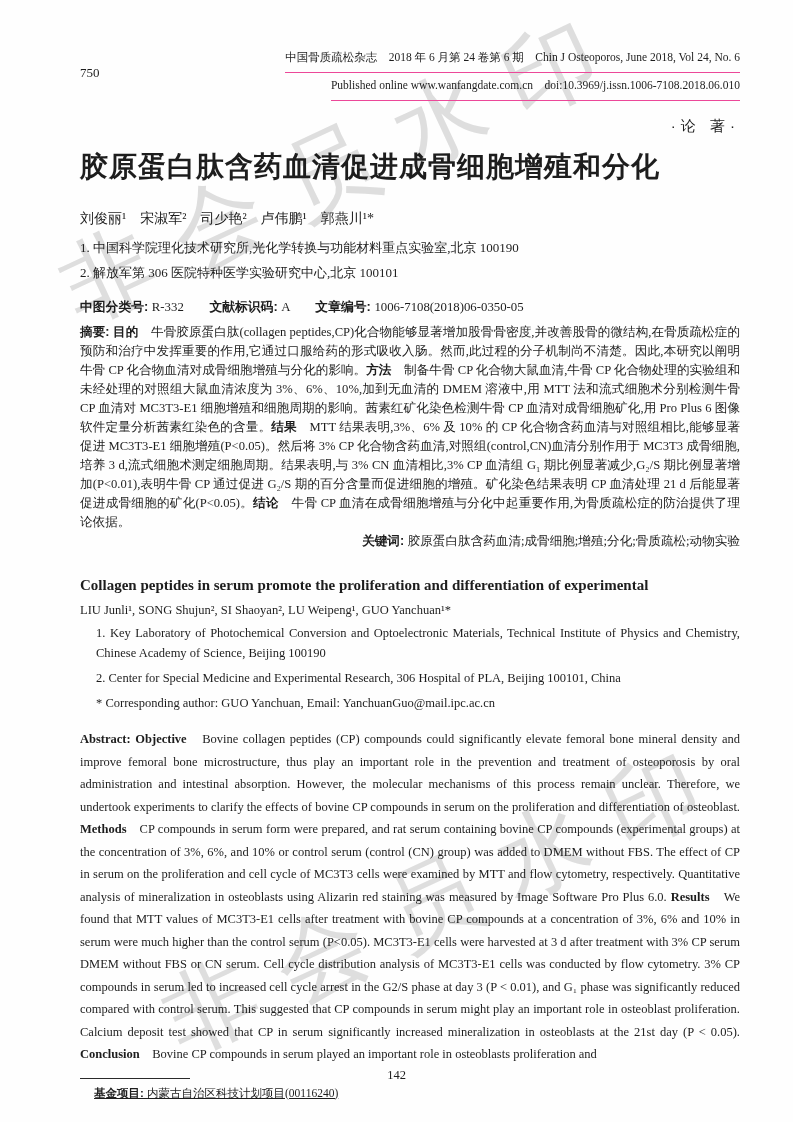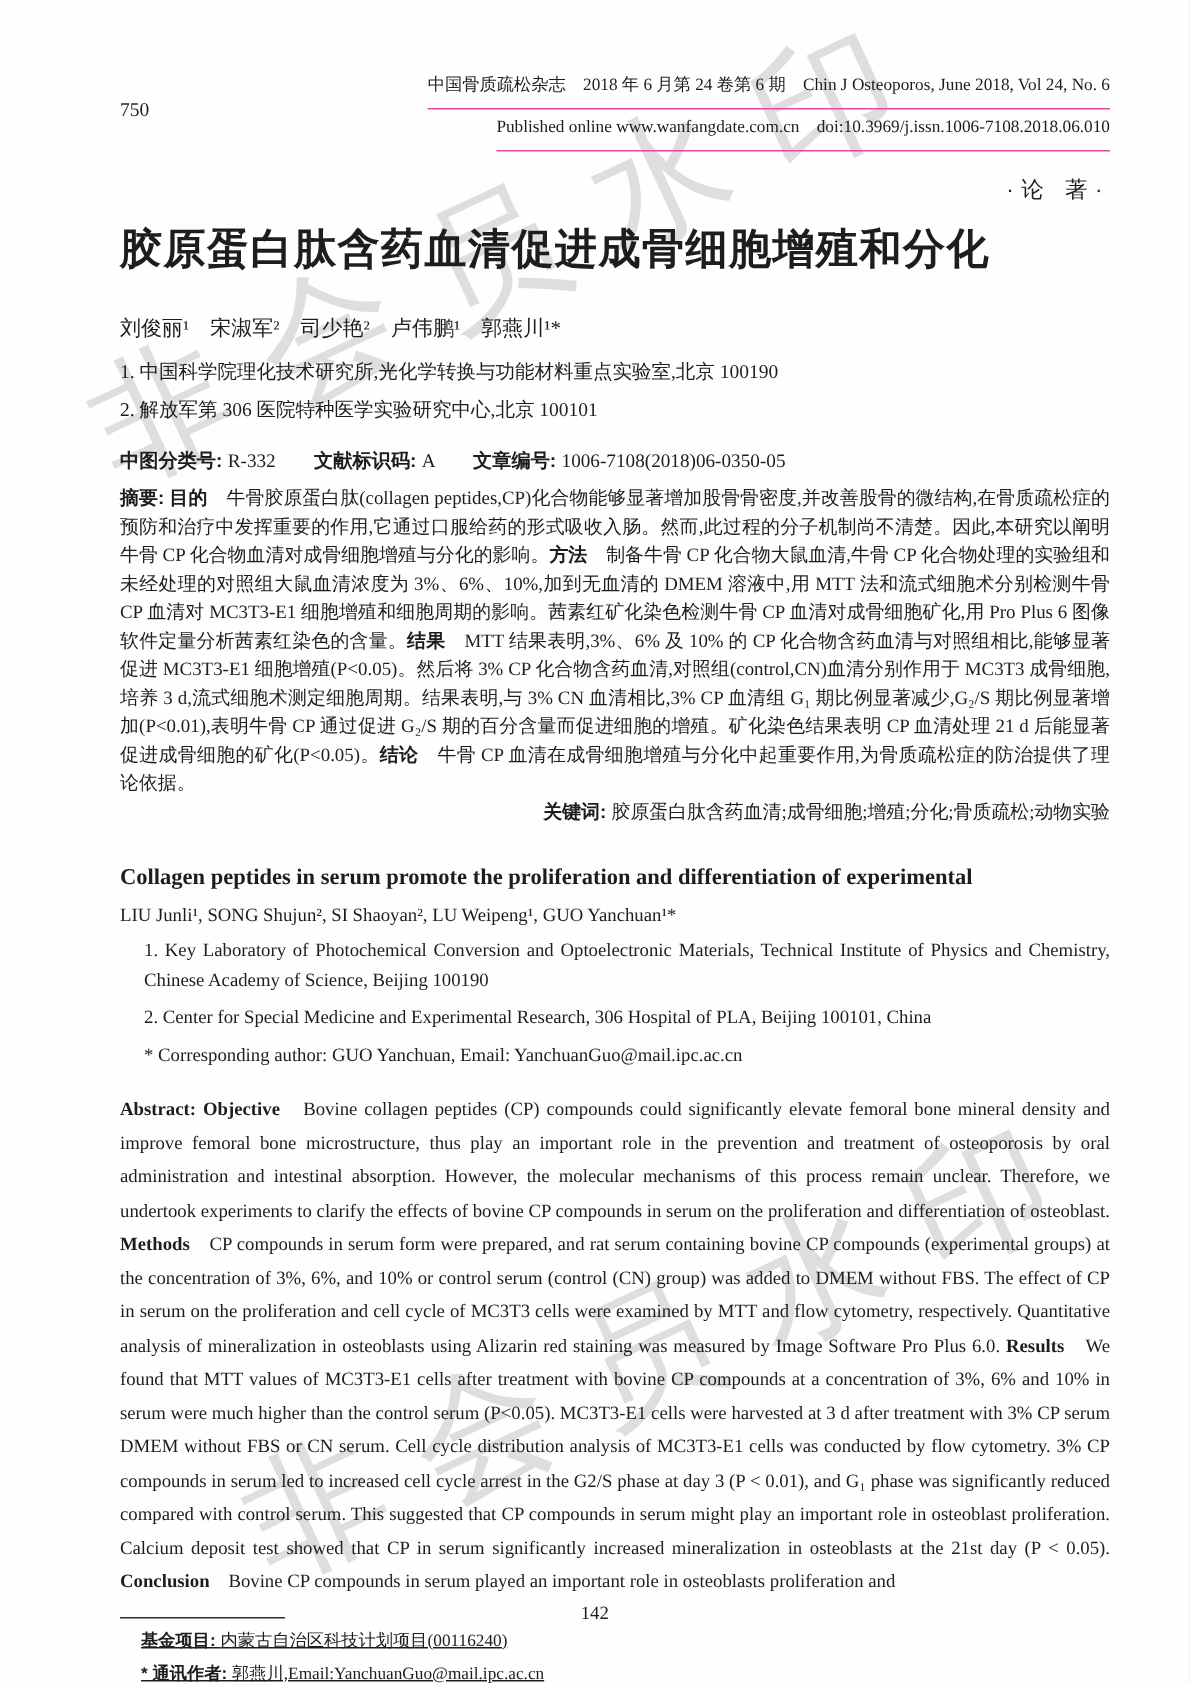--- a/index.html
+++ b/index.html
@@ -86,20 +86,19 @@
 
     <p class="affil-en">1. Key Laboratory of Photochemical Conversion and Optoelectronic Materials, Technical Institute of Physics and Chemistry, Chinese Academy of Science, Beijing 100190</p>
     <p class="affil-en">2. Center for Special Medicine and Experimental Research, 306 Hospital of PLA, Beijing 100101, China</p>
     <p class="affil-en">* Corresponding author: GUO Yanchuan, Email: YanchuanGuo@mail.ipc.ac.cn</p>
 
     <p class="abstract-en"><b>Abstract: Objective</b><span>　Bovine collagen peptides (CP) compounds could significantly elevate femoral bone mineral density and improve femoral bone microstructure, thus play an important role in the prevention and treatment of osteoporosis by oral administration and intestinal absorption. However, the molecular mechanisms of this process remain unclear. Therefore, we undertook experiments to clarify the effects of bovine CP compounds in serum on the proliferation and differentiation of osteoblast. </span><b>Methods</b><span>　CP compounds in serum form were prepared, and rat serum containing bovine CP compounds (experimental groups) at the concentration of 3%, 6%, and 10% or control serum (control (CN) group) was added to DMEM without FBS. The effect of CP in serum on the proliferation and cell cycle of MC3T3 cells were examined by MTT and flow cytometry, respectively. Quantitative analysis of mineralization in osteoblasts using Alizarin red staining was measured by Image Software Pro Plus 6.0. </span><b>Results</b><span>　We found that MTT values of MC3T3-E1 cells after treatment with bovine CP compounds at a concentration of 3%, 6% and 10% in serum were much higher than the control serum (P&lt;0.05). MC3T3-E1 cells were harvested at 3 d after treatment with 3% CP serum DMEM without FBS or CN serum. Cell cycle distribution analysis of MC3T3-E1 cells was conducted by flow cytometry. 3% CP compounds in serum led to increased cell cycle arrest in the G2/S phase at day 3 (P &lt; 0.01), and G₁ phase was significantly reduced compared with control serum. This suggested that CP compounds in serum might play an important role in osteoblast proliferation. Calcium deposit test showed that CP in serum significantly increased mineralization in osteoblasts at the 21st day (P &lt; 0.05). </span><b>Conclusion</b><span>　Bovine CP compounds in serum played an important role in osteoblasts proliferation and</span></p>
 
     <div class="footnote">
       <div class="fn-rule"></div>
       <p class="fn-line cnb"><b>基金项目: </b><span>内蒙古自治区科技计划项目(00116240)</span></p>
-      <p class="fn-line cnb"><b>*  通讯作者: </b><span>郭燕川,Email:YanchuanGuo@mail.ipc.ac.cn</span></p>
     </div>
 
   </div>
 
   <div class="pageno-bottom">142</div>
 
 </div>
 
 </body></html>

